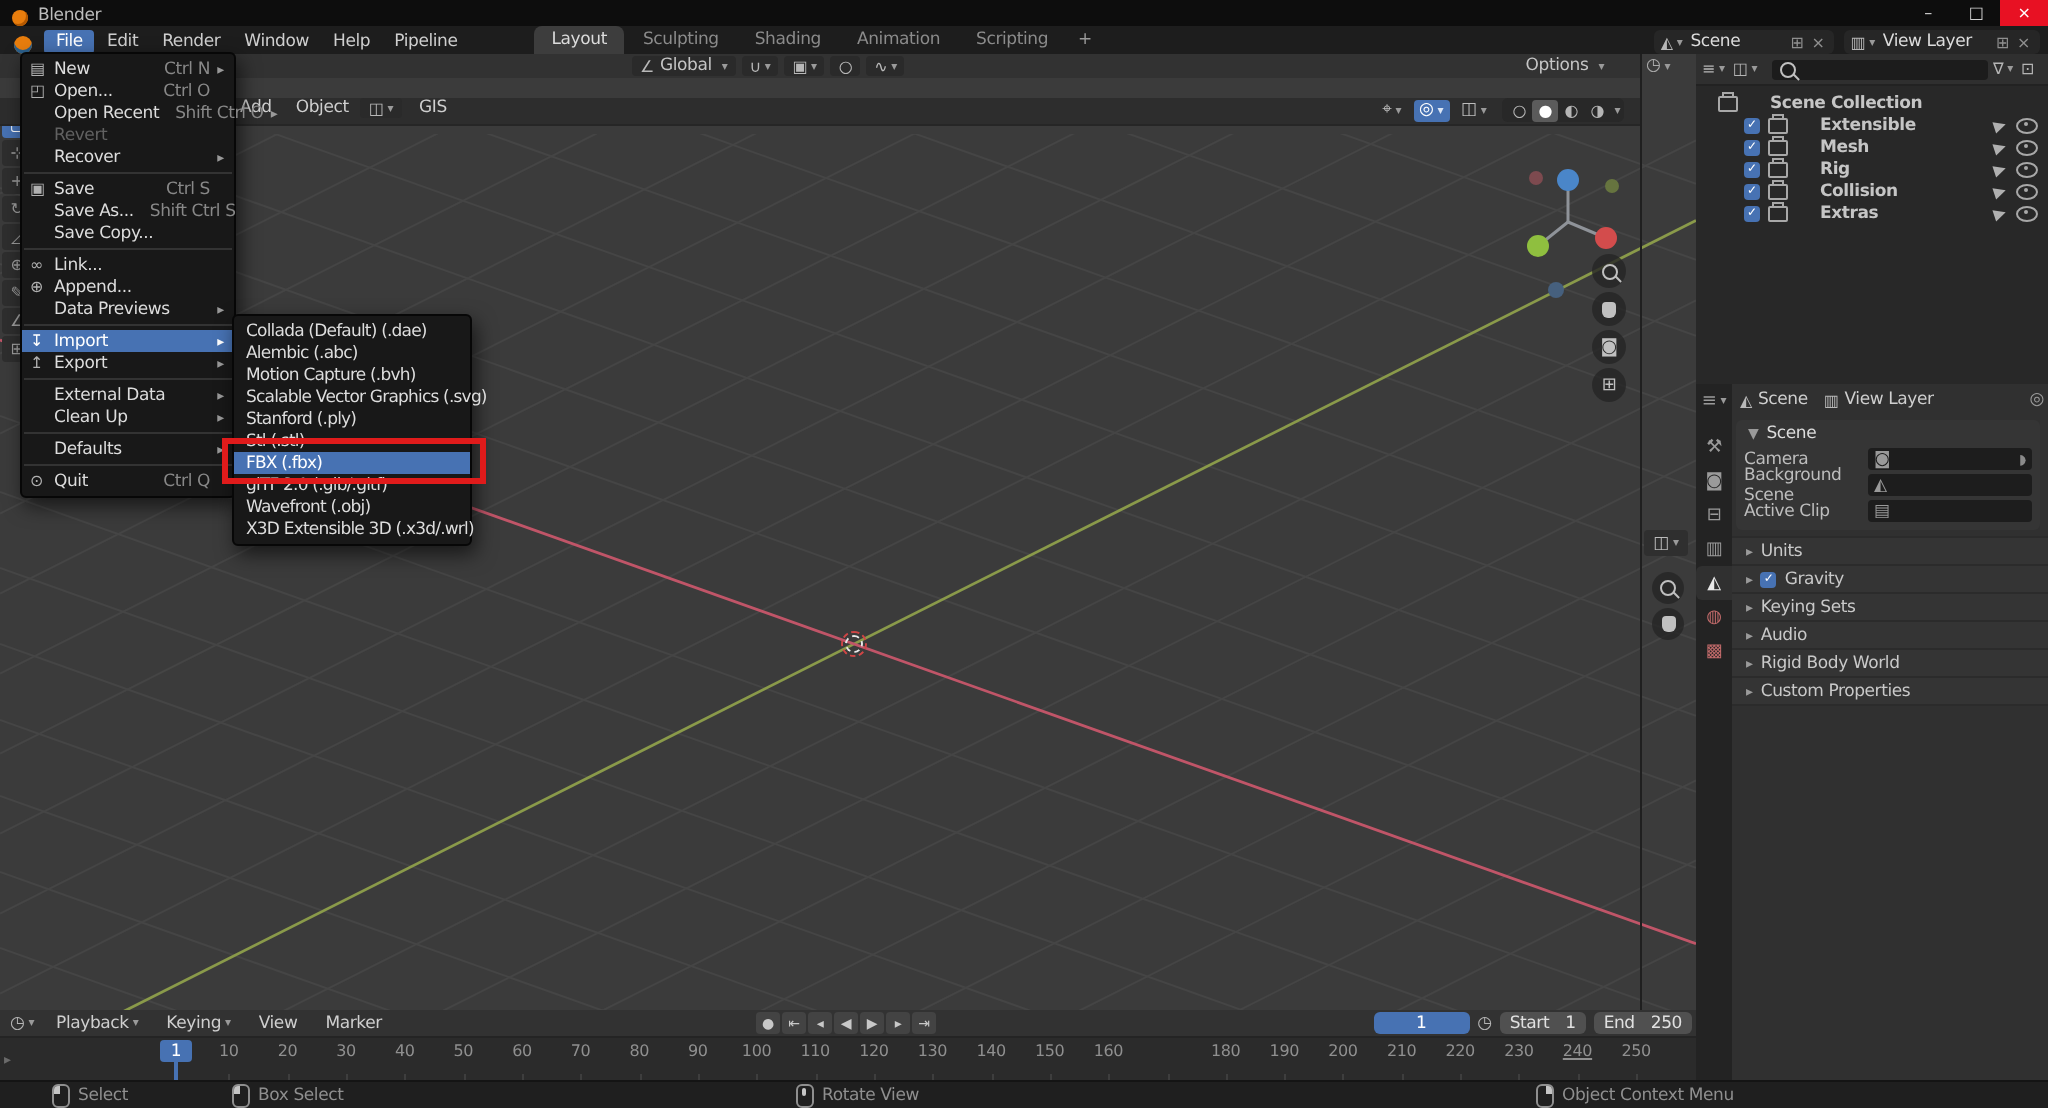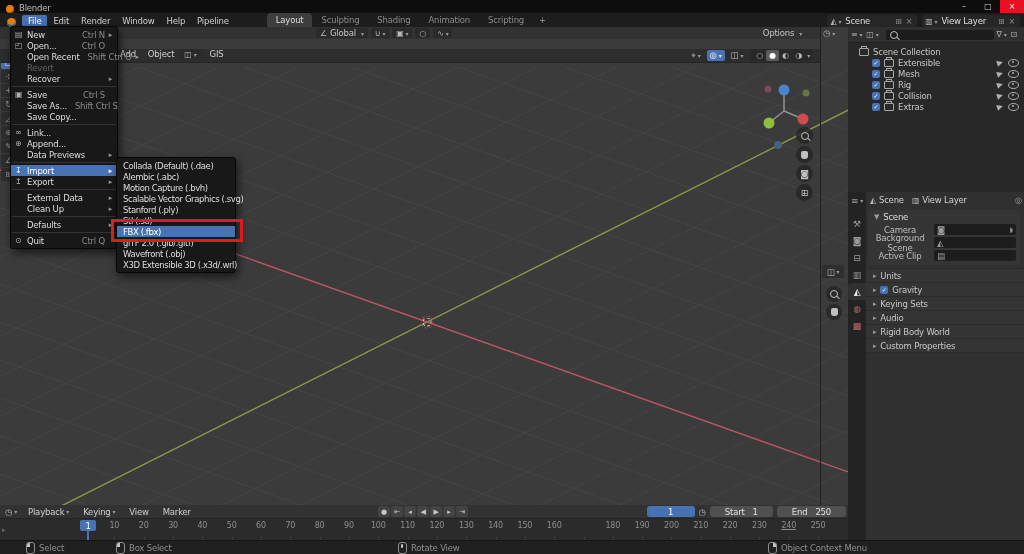--- a/index.html
+++ b/index.html
@@ -75,21 +75,21 @@
 
   
   #outliner{left:848px;top:27px;width:176px;height:165px;background:#282828;}
   #ol-header{height:15px;background:#2f2f2f;display:flex;align-items:center;padding:0 3px;border-bottom:1px solid #222;}
   .olh-grp{display:flex;align-items:center;color:#b5b5b5;margin-right:4px;font-size:8px;}
   #ol-search{flex:1;height:10px;background:#1c1c1c;border-radius:2px;display:flex;align-items:center;padding:0 4px;margin:0 3px;}
   #ol-tree{padding-top:3px;}
   .ol-row{height:11px;display:flex;align-items:center;color:#c5c5c5;}
   .ol-root{padding-left:11px;}
   .ol-row.child{padding-left:24px;}
-  .ol-row .lbl{margin-left:4px;}
+  .ol-row .lbl{margin-left:16px;font-weight:bold;}
   .ol-right{margin-left:auto;display:flex;align-items:center;padding-right:5px;gap:5px;}
   .icon-collection{width:8px;height:6px;border:1px solid #a8a8a8;border-radius:1px;position:relative;display:inline-block;}
   .icon-collection:before{content:"";position:absolute;top:-3px;left:1px;width:4px;height:2px;border:1px solid #a8a8a8;border-bottom:none;}
   .cb{width:8px;height:8px;background:#4772b3;border-radius:2px;display:inline-flex;align-items:center;justify-content:center;margin-right:4px;flex:none;}
   .cb:after{content:"✓";color:#fff;font-size:6px;letter-spacing:0;}
   .icon-eye{width:9px;height:6px;border:1px solid #a8a8a8;border-radius:50%;position:relative;display:inline-block;}
   .icon-eye:after{content:"";position:absolute;left:2.5px;top:1px;width:2.5px;height:2.5px;border-radius:50%;background:#a8a8a8;}
   .icon-cursorsel{width:0;height:0;border-left:6px solid #b0b0b0;border-top:3px solid transparent;border-bottom:3px solid transparent;transform:rotate(-18deg);display:inline-block;}
 
   
@@ -100,42 +100,42 @@
   .ptab.active{background:#303030;border-radius:3px 0 0 3px;color:#e8e8e8;}
   .ptab.red{color:#c06a6a;}
   #prop-header{position:absolute;left:18px;top:0;width:158px;height:16px;display:flex;align-items:center;padding-left:4px;}
   .crumb{display:flex;align-items:center;margin-right:8px;color:#cfcfcf;}
   .crumb .hicon{margin-right:3px;}
   #prop-pin{margin-left:auto;margin-right:6px;color:#9a9a9a;}
   #scene-panel{position:absolute;left:20px;top:18px;width:152px;background:#353535;border-radius:3px;}
   #scene-panel .phead{height:13px;display:flex;align-items:center;color:#ddd;padding-left:6px;}
   .parrow{color:#9a9a9a;font-size:7px;margin-right:4px;}
   .prow{height:13px;display:flex;align-items:center;padding:0 4px;}
-  .plabel{flex:1;text-align:center;color:#bdbdbd;padding-right:6px;}
+  .plabel{flex:1;text-align:left;color:#bdbdbd;padding-right:6px;}
   .pfield{width:76px;height:11px;background:#1d1d1d;border-radius:2px;display:flex;align-items:center;padding:0 3px;color:#9a9a9a;}
   .pfield .fdrop{margin-left:auto;font-size:7px;color:#8a8a8a;visibility:hidden;}
   .prow.eyedropper .fdrop{visibility:visible;}
   #panel-list{position:absolute;left:18px;top:76px;width:158px;}
   .panel-row{height:13px;background:#343434;border-bottom:1px solid #2b2b2b;display:flex;align-items:center;padding-left:7px;color:#c9c9c9;}
   .panel-row:first-child{border-top:1px solid #2b2b2b;}
   .panel-row .cb{display:none;}
   .panel-row.checkbox .cb{display:inline-flex;margin:0 4px 0 0;}
 
   
   #timeline{left:0;top:505px;width:848px;height:35px;background:#2b2b2b;}
   #tl-header{height:13px;background:#323232;display:flex;align-items:center;position:relative;}
   #tl-editor-icon{padding:0 4px 0 5px;color:#b5b5b5;}
   .tl-menu{padding:0 7px;color:#cfcfcf;display:flex;align-items:center;}
   .tl-menu .dd{display:none;}
   .tl-menu.dropdown .dd{display:inline;}
   #transport{position:absolute;left:378px;top:1px;display:flex;gap:1px;}
   .tpbtn{width:12px;height:11px;background:#434343;border-radius:2px;display:flex;align-items:center;justify-content:center;color:#c8c8c8;font-size:7px;}
   #tl-right{position:absolute;right:2px;top:1px;display:flex;align-items:center;gap:4px;}
   #frame-field{width:48px;height:11px;background:#4772b3;border-radius:3px;color:#fff;display:flex;align-items:center;justify-content:center;}
-  .tl-chip{height:11px;background:#505050;border-radius:3px;display:flex;align-items:center;padding:0 15px;color:#e0e0e0;gap:8px;}
+  .tl-chip{height:11px;background:#505050;border-radius:3px;display:flex;align-items:center;padding:0 5px;color:#e0e0e0;gap:8px;}
   #tl-clock{color:#b5b5b5;}
   #ruler{position:relative;height:22px;background:#2b2b2b;border-top:1px solid #242424;overflow:hidden;}
   .rlabel{position:absolute;top:2px;transform:translateX(-50%);color:#8f8f8f;font-size:8px;}
   .rtick{position:absolute;bottom:0;width:1px;height:4px;background:#3e3e3e;}
   #playhead-chip{position:absolute;top:1px;width:16px;height:11px;background:#4772b3;border-radius:2px;color:#fff;display:flex;align-items:center;justify-content:center;transform:translateX(-50%);}
   #playhead-line{position:absolute;top:12px;bottom:0;width:2px;background:#4772b3;transform:translateX(-50%);}
   #ruler-arrow{position:absolute;left:2px;top:7px;color:#6a6a6a;font-size:7px;}
 
   
   #statusbar{left:0;top:540px;width:1024px;height:14px;background:#1f1f1f;border-top:1px solid #141414;color:#8f8f8f;}

